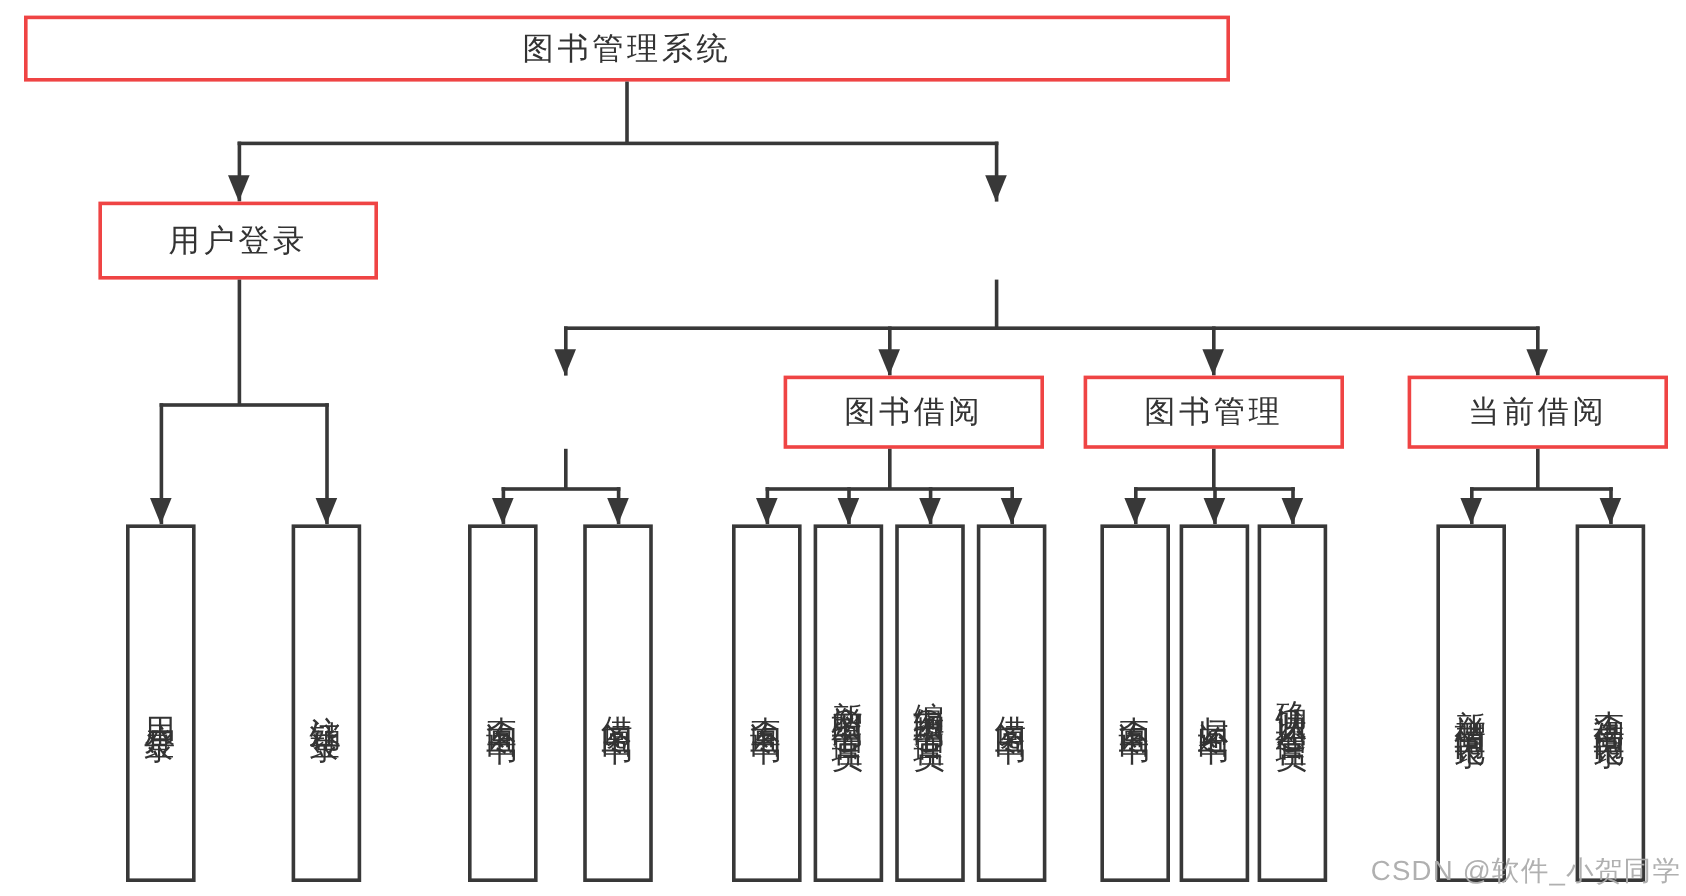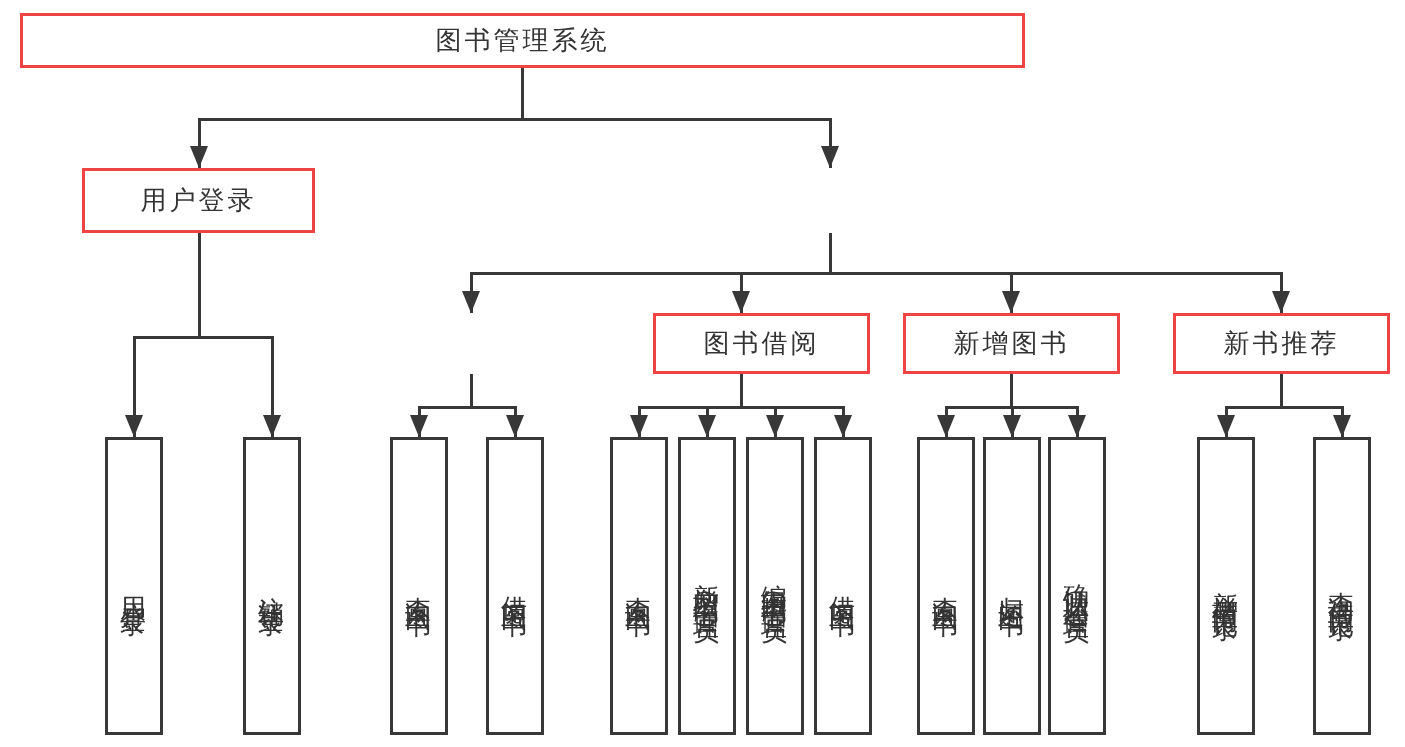--- a/index.html
+++ b/index.html
@@ -63,22 +63,22 @@
   <div class="v" style="left:470px; top:272px; height:41px;"></div>
   <div class="arrow" style="left:462px; top:291px;"></div>
   <div class="v" style="left:740px; top:272px; height:41px;"></div>
   <div class="arrow" style="left:732px; top:291px;"></div>
   <div class="v" style="left:1010px; top:272px; height:41px;"></div>
   <div class="arrow" style="left:1002px; top:291px;"></div>
   <div class="v" style="left:1280px; top:272px; height:41px;"></div>
   <div class="arrow" style="left:1272px; top:291px;"></div>
 
   <div class="box" style="left:633px;  top:313px; width:217px; height:61px;margin-left:20px;">图书借阅</div>
-  <div class="box" style="left:903px;  top:313px; width:217px; height:61px;">新增图书</div>
-  <div class="box" style="left:1173px; top:313px; width:217px; height:61px;">新书推荐</div>
+  <div class="box" style="left:903px;  top:313px; width:217px; height:61px;">图书管理</div>
+  <div class="box" style="left:1173px; top:313px; width:217px; height:61px;">当前借阅</div>
 
   <div class="v" style="left:470px; top:374px; height:34px;"></div>
   <div class="h" style="left:418px; top:406px; width:99px;"></div>
   <div class="v" style="left:418px; top:406px; height:31px;"></div>
   <div class="arrow" style="left:410px; top:415px;"></div>
   <div class="v" style="left:514px; top:406px; height:31px;"></div>
   <div class="arrow" style="left:506px; top:415px;"></div>
 
   <div class="v" style="left:740px; top:374px; height:34px;"></div>
   <div class="h" style="left:638px; top:406px; width:207px;"></div>
@@ -144,14 +144,15 @@
     <span>确认归还（管理员）</span>
     </div>
 
   <div class="leaf" style="left:1197px;">
     <span>新增借阅记录</span>
     </div>
   <div class="leaf" style="left:1313px;">
     <span>查询借阅记录</span>
     </div>
 
+  <div class="watermark">CSDN @软件_小贺同学</div>
 
 </div>
 
 </body></html>

